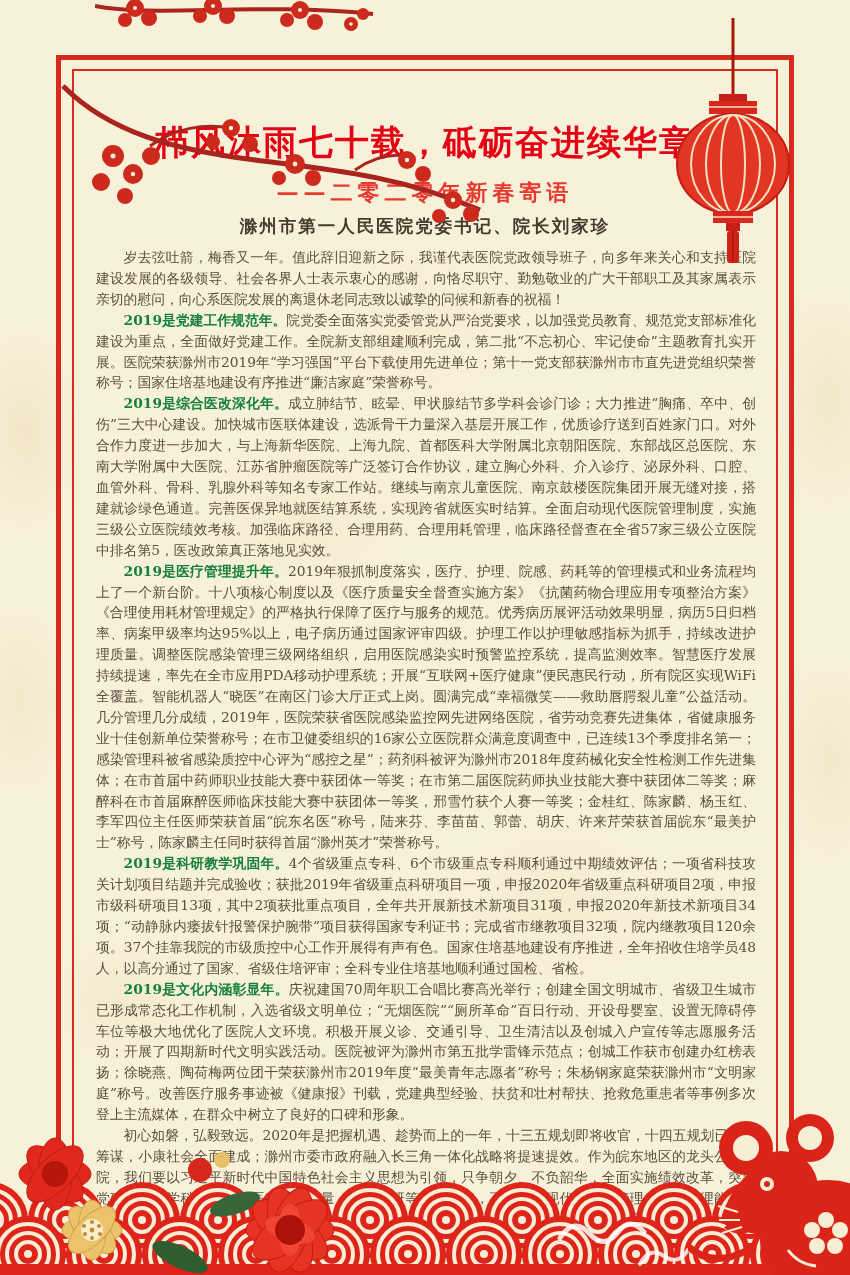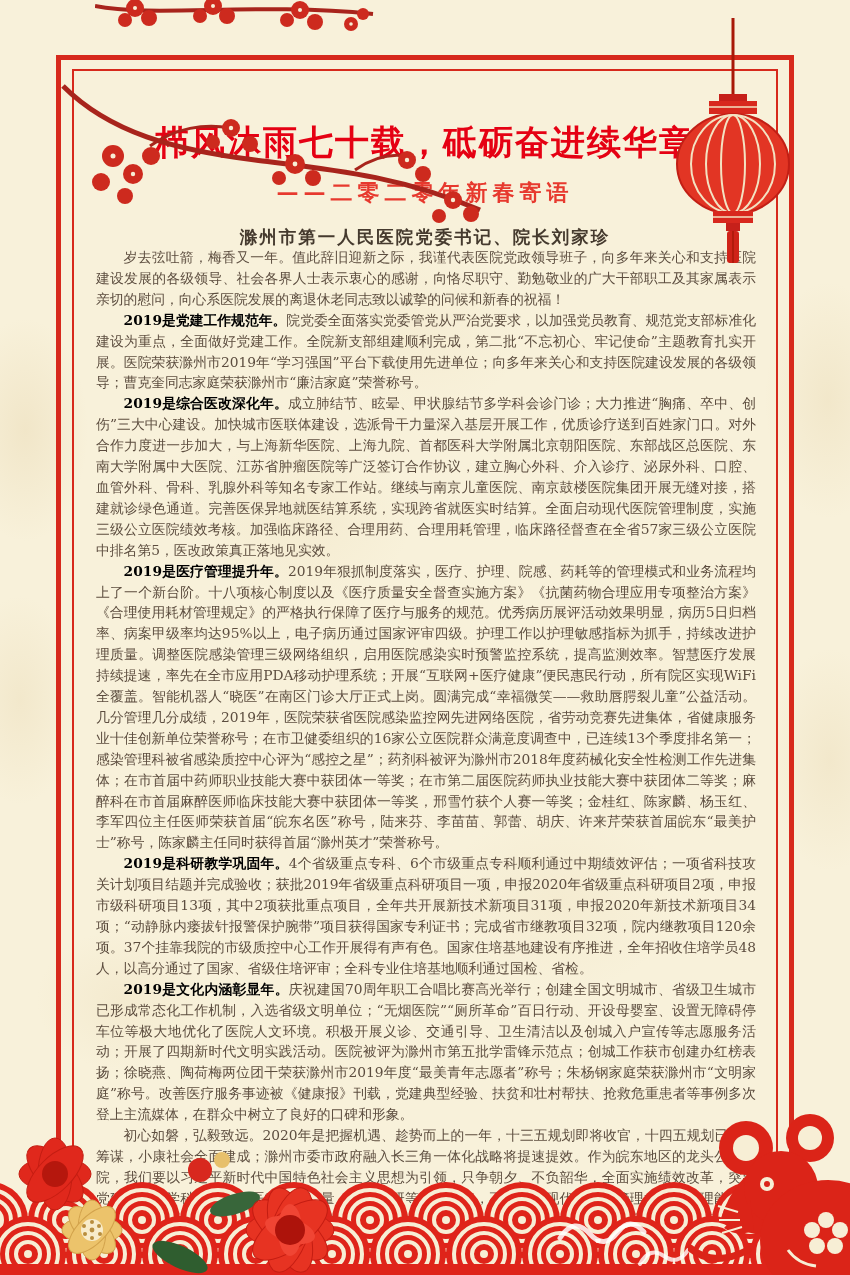--- a/index.html
+++ b/index.html
@@ -32,31 +32,31 @@
   .content{position:absolute;inset:0;z-index:2;}
   .title{
     position:absolute;left:0;right:0;top:120px;margin:0;text-align:center;
     font-size:34px;font-weight:bold;color:#e50113;letter-spacing:2px;
   }
   .subtitle{
     position:absolute;left:0;right:0;top:178px;margin:0;text-align:center;
     font-size:22px;font-weight:bold;color:#e7392e;letter-spacing:5px;
   }
   .author{
-    position:absolute;left:0;right:0;top:213px;margin:12px;text-align:center;
+    position:absolute;left:0;right:0;top:213px;margin:1px;text-align:center;
     font-size:17.5px;font-weight:bold;color:#453a2e;letter-spacing:2px;
     font-family:"DejaVu Serif","Liberation Serif",serif;
   }
   .body-text{
     position:absolute;left:96px;top:247px;width:660px;z-index:2;
     font-size:13.8px;line-height:20.9px;color:#5c4d3f;text-align:justify;
     font-family:"DejaVu Serif","Liberation Serif",serif;
   }
   .body-text p{margin:0;text-indent:2em;}
-  .body-text p b{color:#000000;margin-top:20px;}
+  .body-text p b{color:#15803d;margin-top:20px;}
   .deco{position:absolute;pointer-events:none;}
   .plum-branch{left:55px;top:78px;z-index:3;}
   .plum-top{left:95px;top:0;z-index:3;}
   .lantern{left:670px;top:18px;z-index:3;}
   .waves{left:0;top:1168px;z-index:4;}
   .flowers{left:0;top:1112px;z-index:5;}
   .rat{left:688px;top:1100px;z-index:5;}
 </style>
 </head>
 <body>
@@ -139,21 +139,21 @@
     <line x1="63" y1="213" x2="63" y2="245" stroke="#a81808" stroke-width="1.5"></line>
   </svg>
 
   <div class="content">
     <h1 class="title">栉风沐雨七十载，砥砺奋进续华章</h1>
     <h2 class="subtitle">——二零二零年新春寄语</h2>
     <h3 class="author">滁州市第一人民医院党委书记、院长刘家珍</h3>
 
     <div class="body-text">
       <p><b></b><span>岁去弦吐箭，梅香又一年。值此辞旧迎新之际，我谨代表医院党政领导班子，向多年来关心和支持医院建设发展的各级领导、社会各界人士表示衷心的感谢，向恪尽职守、勤勉敬业的广大干部职工及其家属表示亲切的慰问，向心系医院发展的离退休老同志致以诚挚的问候和新春的祝福！</span></p>
-      <p><b>2019是党建工作规范年。</b><span>院党委全面落实党委管党从严治党要求，以加强党员教育、规范党支部标准化建设为重点，全面做好党建工作。全院新支部组建顺利完成，第二批“不忘初心、牢记使命”主题教育扎实开展。医院荣获滁州市2019年“学习强国”平台下载使用先进单位；向多年来关心和支持医院建设发展的各级领导；曹克奎同志家庭荣获滁州市“廉洁家庭”荣誉称号。</span></p>
+      <p><b>2019是党建工作规范年。</b><span>院党委全面落实党委管党从严治党要求，以加强党员教育、规范党支部标准化建设为重点，全面做好党建工作。全院新支部组建顺利完成，第二批“不忘初心、牢记使命”主题教育扎实开展。医院荣获滁州市2019年“学习强国”平台下载使用先进单位；第十一党支部获滁州市市直先进党组织荣誉称号；国家住培基地建设有序推进“廉洁家庭”荣誉称号。</span></p>
       <p><b>2019是综合医改深化年。</b><span>成立肺结节、眩晕、甲状腺结节多学科会诊门诊；大力推进“胸痛、卒中、创伤”三大中心建设。加快城市医联体建设，选派骨干力量深入基层开展工作，优质诊疗送到百姓家门口。对外合作力度进一步加大，与上海新华医院、上海九院、首都医科大学附属北京朝阳医院、东部战区总医院、东南大学附属中大医院、江苏省肿瘤医院等广泛签订合作协议，建立胸心外科、介入诊疗、泌尿外科、口腔、血管外科、骨科、乳腺外科等知名专家工作站。继续与南京儿童医院、南京鼓楼医院集团开展无缝对接，搭建就诊绿色通道。完善医保异地就医结算系统，实现跨省就医实时结算。全面启动现代医院管理制度，实施三级公立医院绩效考核。加强临床路径、合理用药、合理用耗管理，临床路径督查在全省57家三级公立医院中排名第5，医改政策真正落地见实效。</span></p>
       <p><b>2019是医疗管理提升年。</b><span>2019年狠抓制度落实，医疗、护理、院感、药耗等的管理模式和业务流程均上了一个新台阶。十八项核心制度以及《医疗质量安全督查实施方案》《抗菌药物合理应用专项整治方案》《合理使用耗材管理规定》的严格执行保障了医疗与服务的规范。优秀病历展评活动效果明显，病历5日归档率、病案甲级率均达95%以上，电子病历通过国家评审四级。护理工作以护理敏感指标为抓手，持续改进护理质量。调整医院感染管理三级网络组织，启用医院感染实时预警监控系统，提高监测效率。智慧医疗发展持续提速，率先在全市应用PDA移动护理系统；开展“互联网+医疗健康”便民惠民行动，所有院区实现WiFi全覆盖。智能机器人“晓医”在南区门诊大厅正式上岗。圆满完成“幸福微笑——救助唇腭裂儿童”公益活动。几分管理几分成绩，2019年，医院荣获省医院感染监控网先进网络医院，省劳动竞赛先进集体，省健康服务业十佳创新单位荣誉称号；在市卫健委组织的16家公立医院群众满意度调查中，已连续13个季度排名第一；感染管理科被省感染质控中心评为“感控之星”；药剂科被评为滁州市2018年度药械化安全性检测工作先进集体；在市首届中药师职业技能大赛中获团体一等奖；在市第二届医院药师执业技能大赛中获团体二等奖；麻醉科在市首届麻醉医师临床技能大赛中获团体一等奖，邢雪竹获个人赛一等奖；金桂红、陈家麟、杨玉红、李军四位主任医师荣获首届“皖东名医”称号，陆来芬、李苗苗、郭蕾、胡庆、许来芹荣获首届皖东“最美护士”称号，陈家麟主任同时获得首届“滁州英才”荣誉称号。</span></p>
       <p><b>2019是科研教学巩固年。</b><span>4个省级重点专科、6个市级重点专科顺利通过中期绩效评估；一项省科技攻关计划项目结题并完成验收；获批2019年省级重点科研项目一项，申报2020年省级重点科研项目2项，申报市级科研项目13项，其中2项获批重点项目，全年共开展新技术新项目31项，申报2020年新技术新项目34项；“动静脉内瘘拔针报警保护腕带”项目获得国家专利证书；完成省市继教项目32项，院内继教项目120余项。37个挂靠我院的市级质控中心工作开展得有声有色。国家住培基地建设有序推进，全年招收住培学员48人，以高分通过了国家、省级住培评审；全科专业住培基地顺利通过国检、省检。</span></p>
       <p><b>2019是文化内涵彰显年。</b><span>庆祝建国70周年职工合唱比赛高光举行；创建全国文明城市、省级卫生城市已形成常态化工作机制，入选省级文明单位；“无烟医院”“厕所革命”百日行动、开设母婴室、设置无障碍停车位等极大地优化了医院人文环境。积极开展义诊、交通引导、卫生清洁以及创城入户宣传等志愿服务活动；开展了四期新时代文明实践活动。医院被评为滁州市第五批学雷锋示范点；创城工作获市创建办红榜表扬；徐晓燕、陶荷梅两位团干荣获滁州市2019年度“最美青年志愿者”称号；朱杨钢家庭荣获滁州市“文明家庭”称号。改善医疗服务事迹被《健康报》刊载，党建典型经验、扶贫和壮村帮扶、抢救危重患者等事例多次登上主流媒体，在群众中树立了良好的口碑和形象。</span></p>
       <p><b></b><span>初心如磐，弘毅致远。2020年是把握机遇、趁势而上的一年，十三五规划即将收官，十四五规划已开始筹谋，小康社会全面建成；滁州市委市政府融入长三角一体化战略将提速提效。作为皖东地区的龙头公立医院，我们要以习近平新时代中国特色社会主义思想为引领，只争朝夕、不负韶华，全面实施绩效改革，突出党建、人才学科、医改、医疗服务质量、教学科研等工作重点，不断提升现代化医院管理水平和治理能力，为保障滁州百姓的身体康健以及健康滁州建设贡献出最大力量！最后，祝愿大家新年快乐，身体健康，阖家幸福，万事如意！</span></p>
     </div>
   </div>
 
   <svg class="deco waves" width="850" height="107" viewBox="0 0 850 107">
     <defs>

